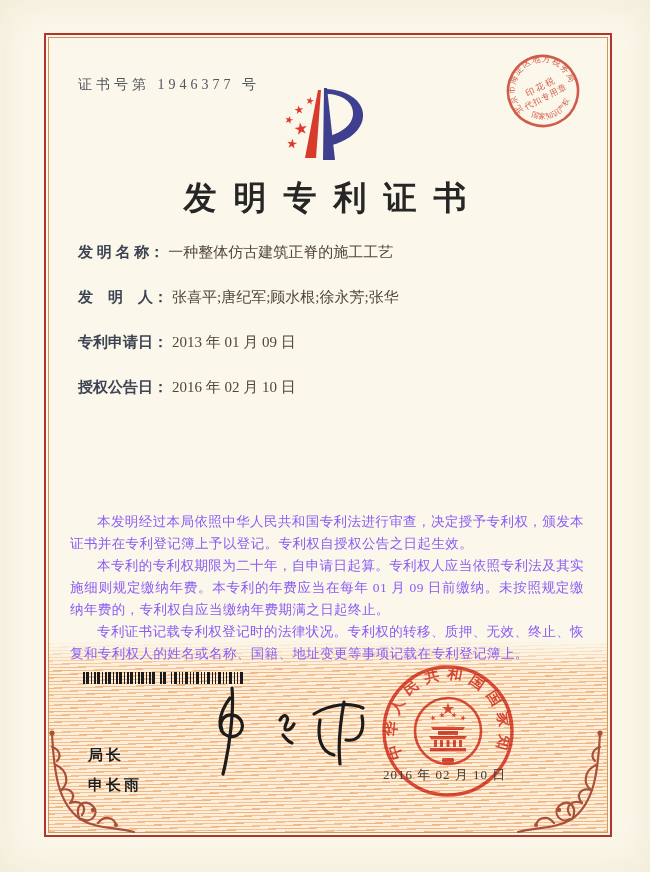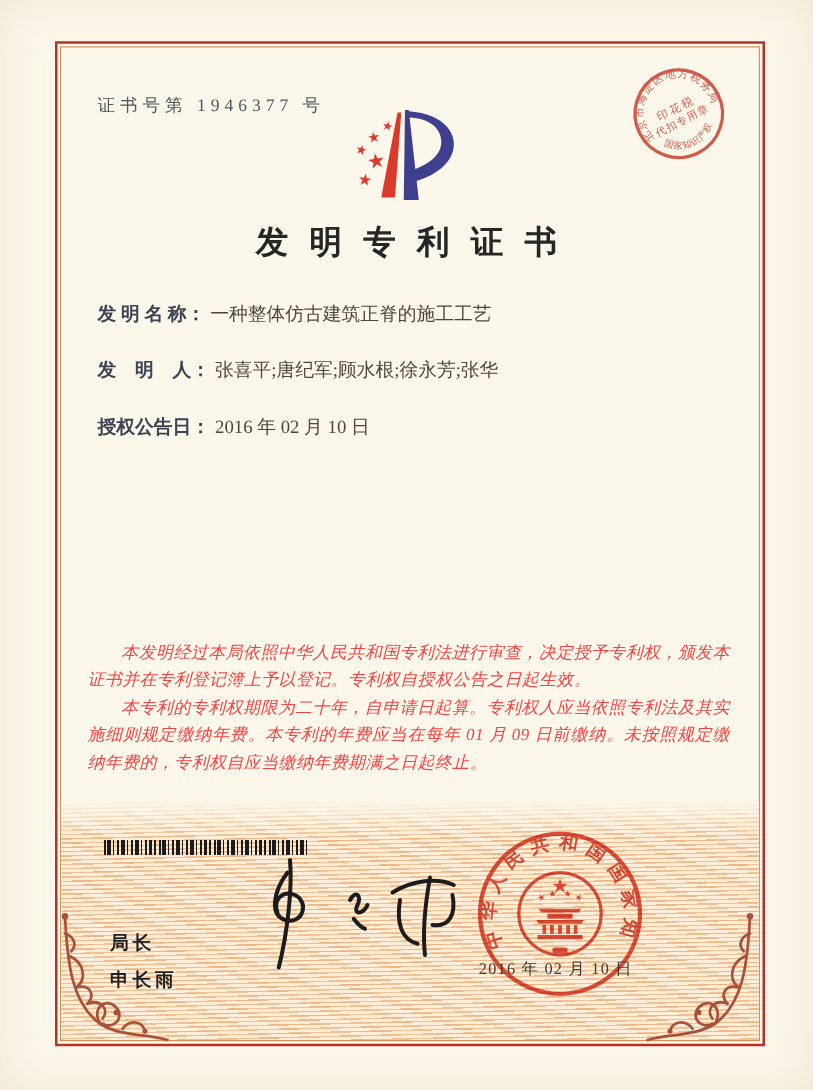--- a/index.html
+++ b/index.html
@@ -42,34 +42,33 @@
 
   .logo { position:absolute; left:268px; top:84px; width:110px; height:82px; z-index:2; }
 
   .tax-stamp {
     position:absolute; left:492px; top:40px; width:102px; height:102px; z-index:4;
     opacity:.82; mix-blend-mode:multiply;
   }
 
   .title {
     position:absolute; left:0; top:176px; width:100%; z-index:2;
-    text-align:center; font-size:26px; font-weight:700; color:#262626;
+    text-align:center; font-size:33px; font-weight:700; color:#262626;
     letter-spacing:17px; text-indent:17px;
   }
 
   .fields { position:absolute; left:78px; top:242px; width:490px; z-index:2; }
   .field-row { height:20px; line-height:20px; margin-bottom:25px; white-space:nowrap; }
   .field-label { font-size:15px; color:#3c4353; font-weight:600; }
   .field-value { font-size:15px; color:#52453a; margin-left:4px; }
 
   .body-text {
     position:absolute; left:70px; top:511px; width:514px; z-index:2;
-    font-size:13.5px; line-height:22px; color:#ef4444; letter-spacing:.4px;
+    font-size:13.5px; line-height:22px; color:#8b5cf6; letter-spacing:.4px;
     text-align:justify;
-    font-style:italic;
   }
   .body-text p { text-indent:2em; }
 
   .barcode {
     position:absolute; left:83px; top:672px; width:163px; height:12px; z-index:3;
     background:repeating-linear-gradient(90deg,
       #1b1b1b 0 1.5px, transparent 1.5px 3px,
       #1b1b1b 3px 6px, transparent 6px 7.5px,
       #1b1b1b 7.5px 8.5px, transparent 8.5px 11px);
   }
@@ -149,27 +148,31 @@
   <div class="title">发明专利证书</div>
 
   <div class="fields">
     <div class="field-row">
       <span class="field-label">发 明 名 称：</span><span class="field-value">一种整体仿古建筑正脊的施工工艺</span>
     </div>
     <div class="field-row">
       <span class="field-label">发　明　人：</span><span class="field-value">张喜平;唐纪军;顾水根;徐永芳;张华</span>
     </div>
     <div class="field-row">
+      <span class="field-label">专利申请日：</span><span class="field-value">2013 年 01 月 09 日</span>
+    </div>
+    <div class="field-row">
       <span class="field-label">授权公告日：</span><span class="field-value">2016 年 02 月 10 日</span>
     </div>
   </div>
 
   <div class="body-text">
     <p>本发明经过本局依照中华人民共和国专利法进行审查，决定授予专利权，颁发本证书并在专利登记簿上予以登记。专利权自授权公告之日起生效。</p>
     <p>本专利的专利权期限为二十年，自申请日起算。专利权人应当依照专利法及其实施细则规定缴纳年费。本专利的年费应当在每年 01 月 09 日前缴纳。未按照规定缴纳年费的，专利权自应当缴纳年费期满之日起终止。</p>
+    <p>专利证书记载专利权登记时的法律状况。专利权的转移、质押、无效、终止、恢复和专利权人的姓名或名称、国籍、地址变更等事项记载在专利登记簿上。</p>
   </div>
 
   <div class="barcode"></div>
 
   <div class="director">
     <div>局长</div>
     <div>申长雨</div>
   </div>
 
   <svg class="signature" viewBox="0 0 180 104">

